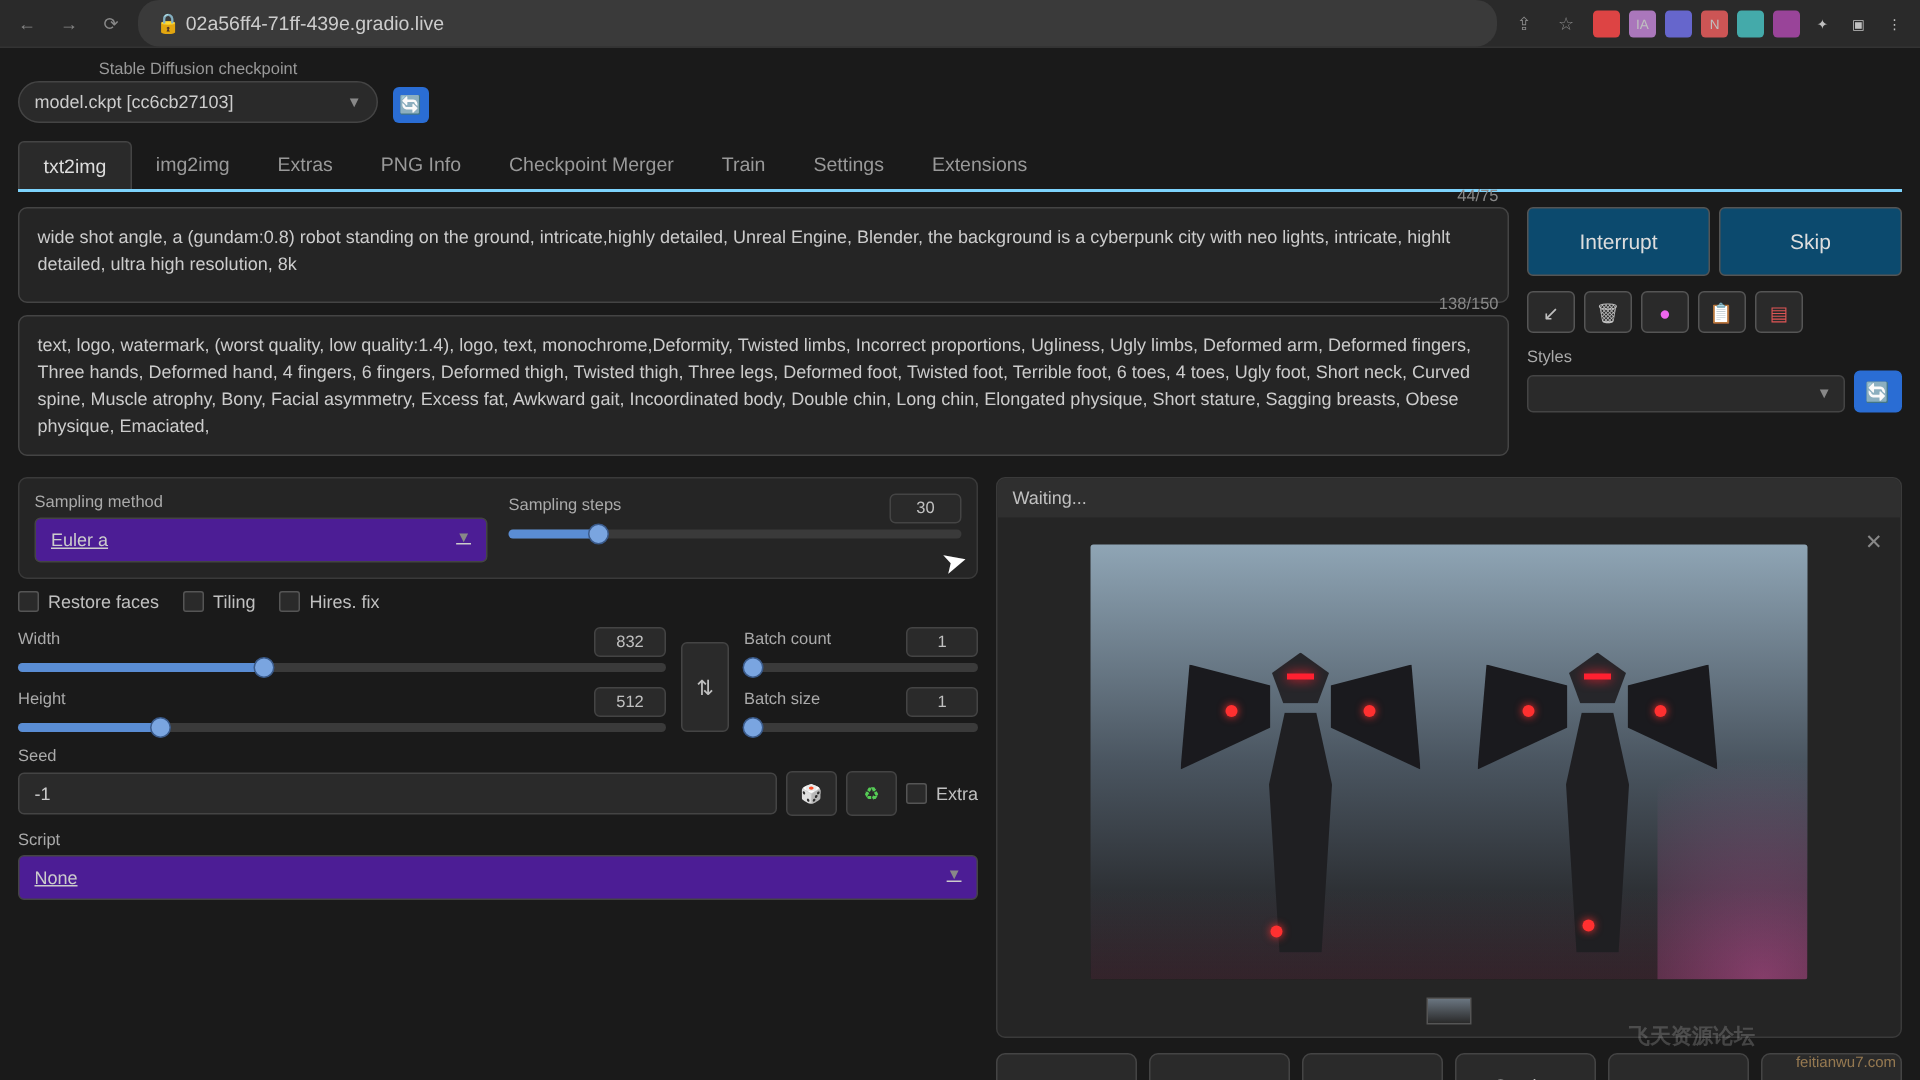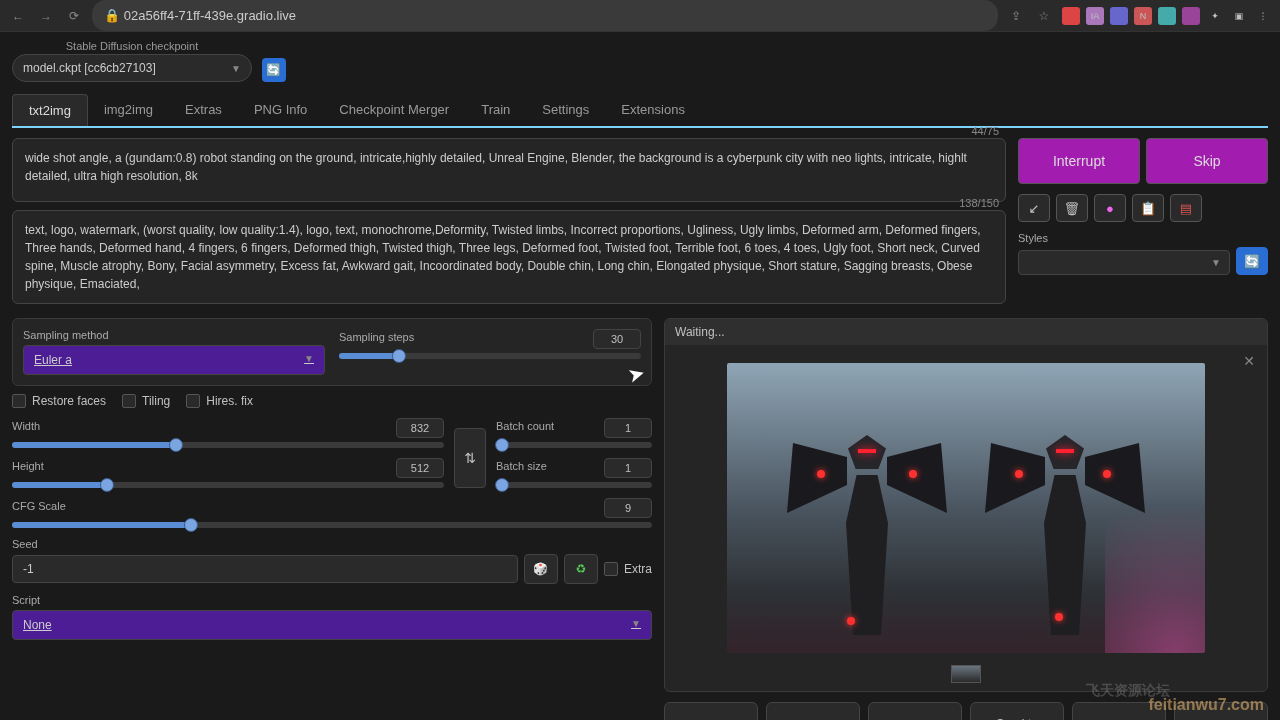--- a/index.html
+++ b/index.html
@@ -25,21 +25,21 @@
 .tab.active { background: #2a2a2a; color: #ddd; border: 1px solid #444; border-bottom: none; border-radius: 4px 4px 0 0; }
 
 .layout { display: flex; gap: 12px; }
 .left-col { flex: 1; min-width: 0; }
 .right-col { width: 250px; display: flex; flex-direction: column; gap: 10px; }
 
 .prompt-box { position: relative; background: #252525; border: 1px solid #444; border-radius: 6px; padding: 10px 12px; margin-bottom: 8px; color: #ccc; font-size: 12px; line-height: 1.5; min-height: 64px; }
 .token-count { position: absolute; top: -16px; right: 6px; font-size: 11px; color: #888; }
 
 .gen-buttons { display: flex; gap: 6px; }
-.gen-btn { flex: 1; padding: 14px 0; text-align: center; background: #a21caf; border: 1px solid #555; border-radius: 4px; font-size: 14px; color: #ddd; }
+.gen-btn { flex: 1; padding: 14px 0; text-align: center; background: #0c4a6e; border: 1px solid #555; border-radius: 4px; font-size: 14px; color: #ddd; }
 
 .icon-row { display: flex; gap: 6px; }
 .small-icon-btn { width: 32px; height: 28px; background: #2a2a2a; border: 1px solid #555; border-radius: 4px; display: flex; align-items: center; justify-content: center; font-size: 13px; }
 
 .styles-row { display: flex; gap: 6px; align-items: flex-end; }
 .styles-group { flex: 1; display: flex; flex-direction: column; gap: 2px; }
 .styles-select { background: #2a2a2a; border: 1px solid #444; border-radius: 4px; padding: 6px 8px; display: flex; justify-content: flex-end; }
 
 .params-layout { display: flex; gap: 12px; margin-top: 6px; }
 .params-left { flex: 1; min-width: 0; }
@@ -90,21 +90,21 @@
 .city-glow { position: absolute; bottom: 0; width: 100%; height: 60px; background: linear-gradient(180deg, transparent, rgba(200,100,150,0.15)); }
 .city-glow.r { right: 0; width: 100px; background: radial-gradient(circle at 70% 100%, rgba(255,100,200,0.4), transparent 70%); height: 200px; }
 .thumbnail { width: 30px; height: 18px; background: linear-gradient(#6a7580,#2a2a2a); margin-top: 12px; border: 1px solid #555; }
 
 .output-buttons { display: flex; gap: 8px; margin-top: 10px; }
 .out-btn { flex: 1; background: #2a2a2a; border: 1px solid #444; border-radius: 6px; padding: 14px 4px; text-align: center; font-size: 12px; display: flex; align-items: center; justify-content: center; min-height: 50px; }
 .folder-icon { font-size: 18px; }
 
 .cursor { position: absolute; left: 628px; top: 362px; font-size: 20px; color: white; pointer-events: none; z-index: 999; transform: rotate(-15deg); }
 
-.watermark { position: absolute; right: 16px; bottom: 6px; font-size: 16px; color: rgba(255,200,120,0.5); font-weight: bold; }
+.watermark { position: absolute; right: 16px; bottom: 6px; font-size: 10px; color: rgba(255,200,120,0.5); }
 .watermark2 { position: absolute; right: 110px; bottom: 20px; font-size: 14px; color: rgba(200,200,200,0.25); font-weight: bold; }
 </style>
 </head>
 <body>
 
 <div class="browser-bar">
   <div class="nav-btn">←</div>
   <div class="nav-btn">→</div>
   <div class="nav-btn">⟳</div>
   <div class="url-bar">🔒 <span>02a56ff4-71ff-439e.gradio.live</span></div>
@@ -262,30 +262,20 @@
               <span class="param-label">Batch size</span>
               <div class="slider-value">1</div>
             </div>
             <div class="slider-track">
                 <div class="slider-thumb" style="left:4%"></div>
               </div>
           </div>
         </div>
       </div>
 
-      <div class="slider-group">
-        <div class="slider-head">
-          <span class="param-label">CFG Scale</span>
-          <div class="slider-value">9</div>
-        </div>
-        <div class="slider-track">
-            <div class="slider-fill" style="width:28%"></div>
-            <div class="slider-thumb" style="left:28%"></div>
-          </div>
-      </div>
 
       <span class="param-label">Seed</span>
       <div class="seed-row">
         <div class="seed-input">-1</div>
         <div class="seed-btn">🎲</div>
         <div class="seed-btn" style="color:#5c5">♻</div>
         <div class="checkbox-item">
             <div class="checkbox"></div>
             <span>Extra</span>
           </div>

